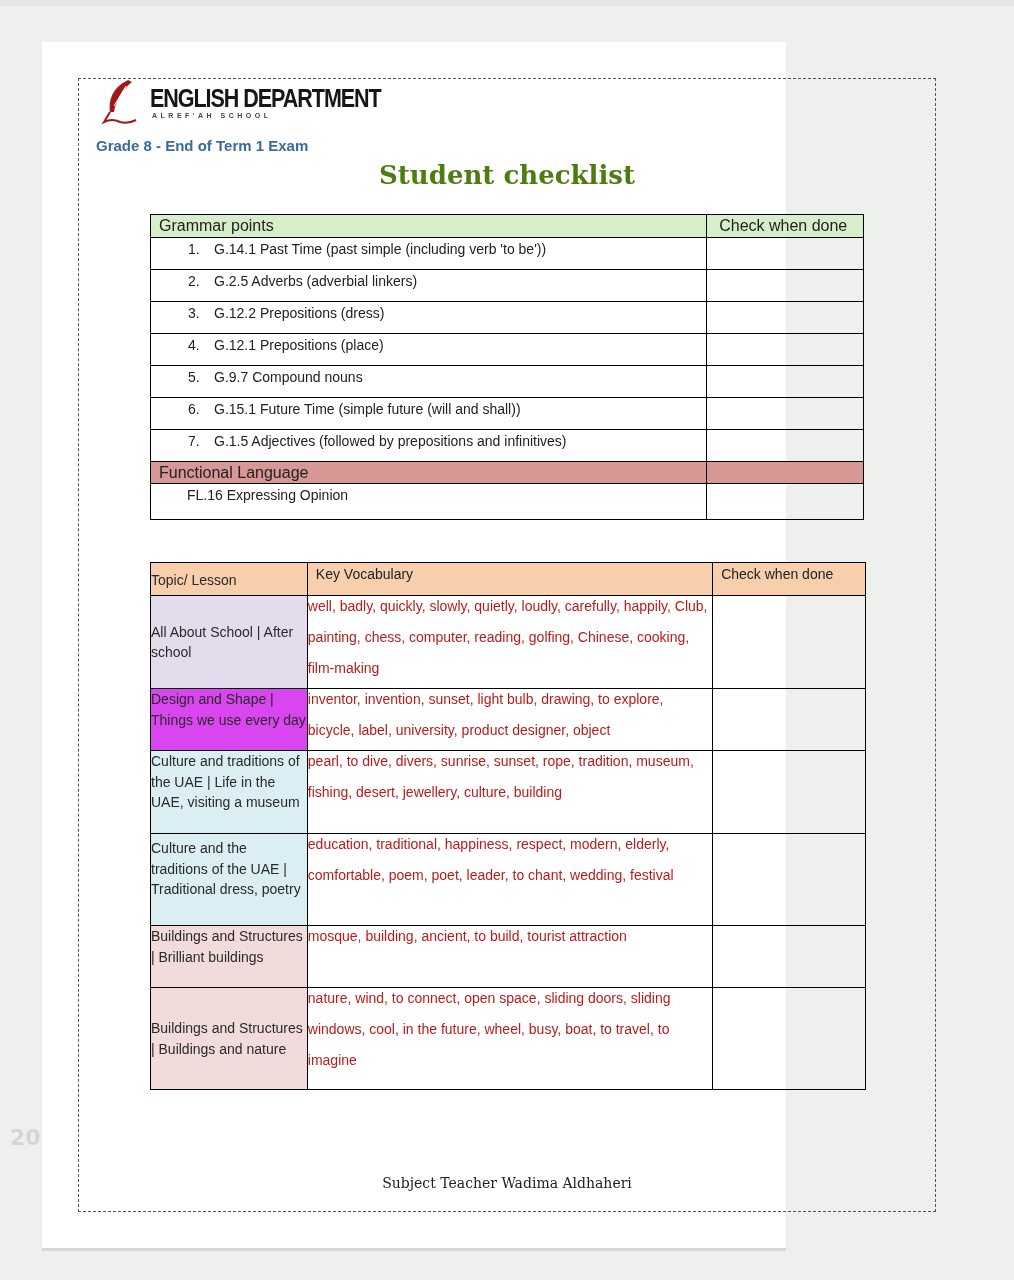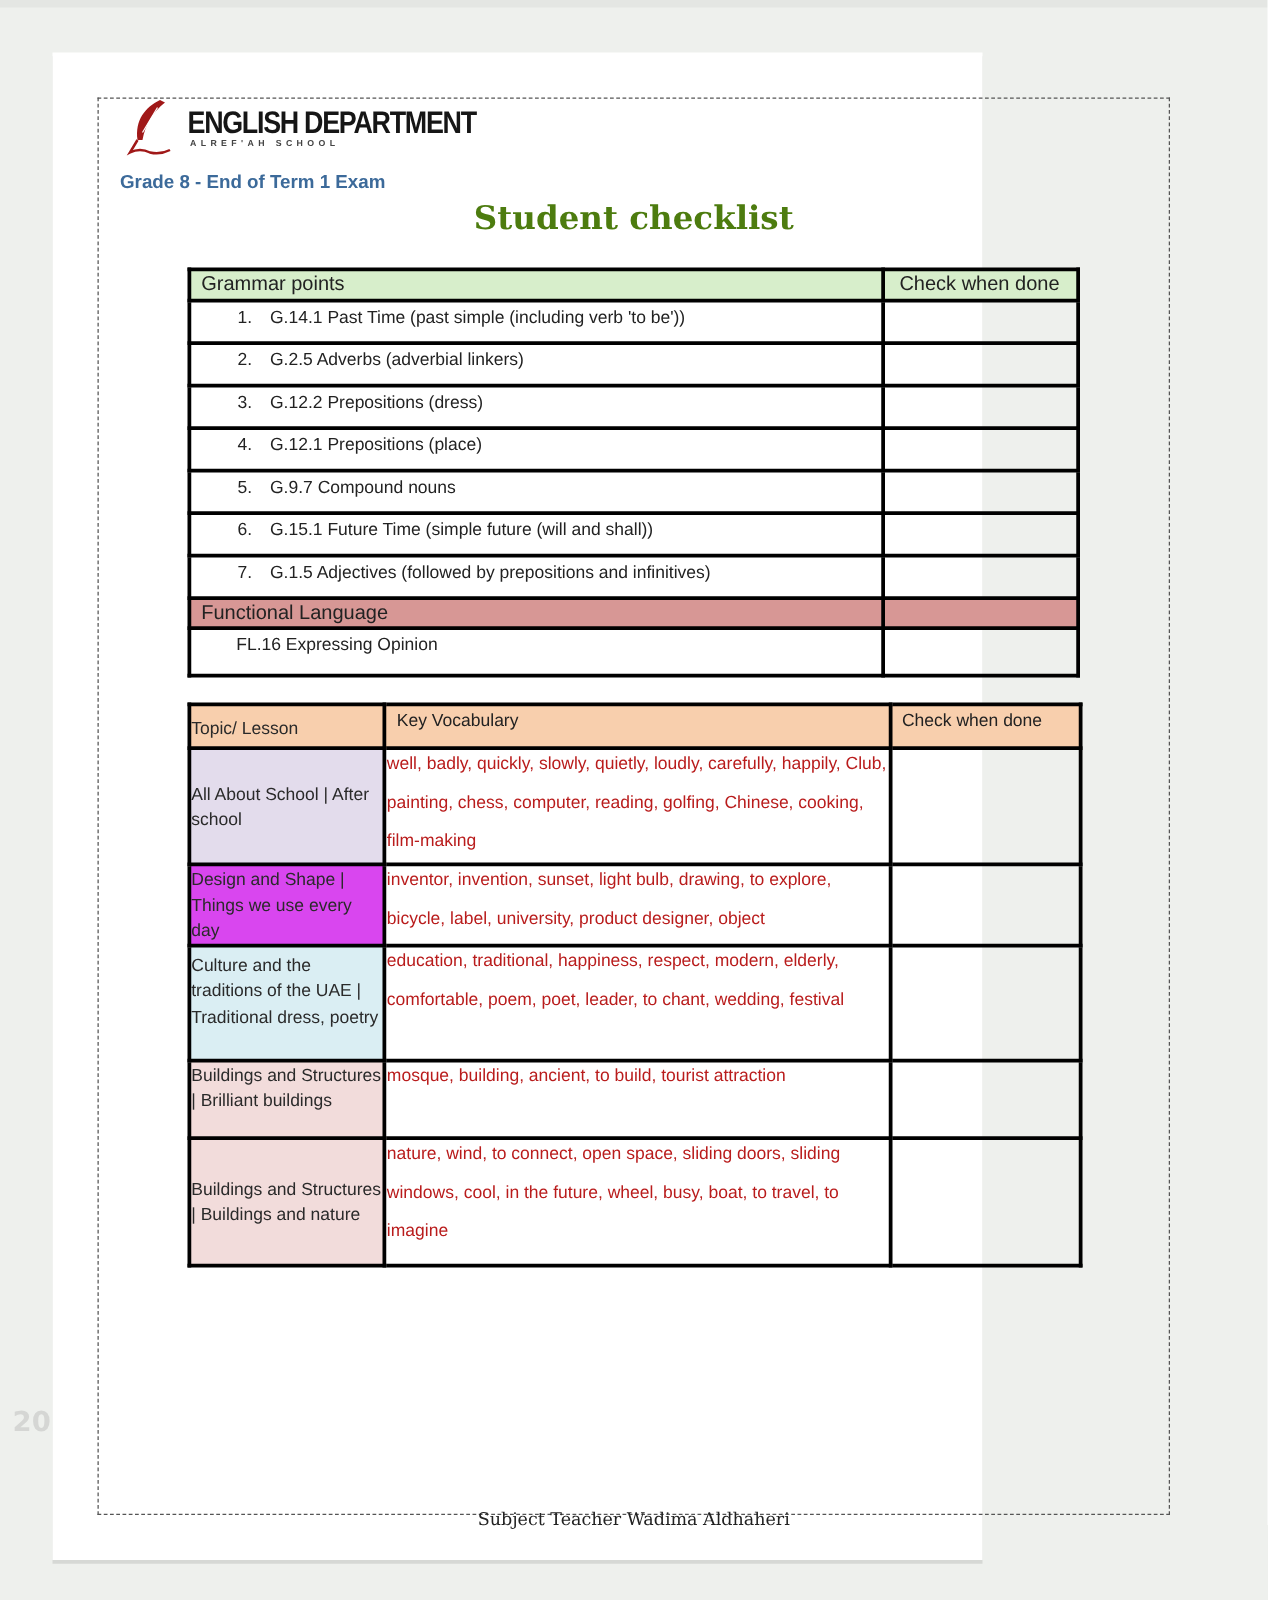--- a/index.html
+++ b/index.html
@@ -32,21 +32,21 @@
   }
   .grade {
     position: absolute; left: 54px; top: 95px;
     font-weight: bold; font-size: 15px; color: #3c6a9a;
   }
   .title {
     position: absolute; left: 0; width: 930px; top: 118px; text-align: center;
     font-family: "DejaVu Serif", serif; font-weight: bold; font-size: 26px; color: #4d7c0f;
   }
   table { border-collapse: collapse; position: absolute; }
-  td { border: 3px solid #000000; padding: 0; vertical-align: top; font-size: 14px; }
+  td { border: 1px solid #000000; padding: 0; vertical-align: top; font-size: 14px; }
   
   .gtable { left: 108px; top: 172px; width: 714px; }
   .gtable .hdr td { background: #d7eecb; font-size: 16px; height: 21px; line-height: 22px; padding-left: 8px; }
   .gtable .hdr td.chk { padding-left: 12px; }
   .gtable .row td { height: 31px; }
   .gtable .row td.item { padding-left: 37px; line-height: 22px; }
   .gtable .row td.item .num { display: inline-block; width: 26px; color: #222; }
   .gtable .fl td { background: #d79795; font-size: 16px; height: 20px; line-height: 21px; padding-left: 8px; }
   .gtable .flrow td { height: 35px; }
   .gtable .flrow td.item { padding-left: 36px; line-height: 22px; }
@@ -63,21 +63,21 @@
   .vtable td.vocab { padding-left: 0; font-size: 14px; line-height: 31px; color: #b91c1c; }
   .vtable td.vocab span { display: block; margin-top: -5px; }
   .vtable td.chk { }
   .vtable .purple td.topic { background: #e3dcec; vertical-align: middle; }
   .vtable .green td.topic { background: #d946ef; }
   .vtable .blue td.topic { background: #daeef3; }
   .vtable .pink td.topic { background: #f2dcdb; }
   .vtable .pink2 td.topic { background: #f2dcdb; vertical-align: middle; }
   .footer {
     position: absolute; left: 0; width: 930px; top: 1133px; text-align: center;
-    font-family: "DejaVu Serif", serif; font-size: 14px; color: #222; margin-top: 33px;
+    font-family: "DejaVu Serif", serif; font-size: 14px; color: #222;
   }
   .wm { position: absolute; left: 0; top: 1040px; width: 300px; height: 240px; opacity: 0.13; }
 </style>
 </head>
 <body>
 
 <div class="topline"></div>
 
 <div class="wm">
   <svg width="300" height="240" viewBox="0 0 300 240">
@@ -171,20 +171,27 @@
           </td>
       <td class="chk"></td>
     </tr>
     <tr class="green" style="height:62px">
       <td class="topic">Design and Shape | Things we use every day</td>
       <td class="vocab">
             <span>inventor, invention, sunset, light bulb, drawing, to explore, bicycle, label, university, product designer, object</span>
           </td>
       <td class="chk"></td>
     </tr>
+    <tr class="blue" style="height:83px">
+      <td class="topic">Culture and traditions of the UAE | Life in the UAE, visiting a museum</td>
+      <td class="vocab">
+            <span>pearl, to dive, divers, sunrise, sunset, rope, tradition, museum, fishing, desert, jewellery, culture, building</span>
+          </td>
+      <td class="chk"></td>
+    </tr>
     <tr class="blue" style="height:92px">
       <td class="topic" style="padding-top:4px">Culture and the traditions of the UAE | Traditional dress, poetry</td>
       <td class="vocab">
             <span>education, traditional, happiness, respect, modern, elderly, comfortable, poem, poet, leader, to chant, wedding, festival</span>
           </td>
       <td class="chk"></td>
     </tr>
     <tr class="pink" style="height:62px">
       <td class="topic">Buildings and Structures | Brilliant buildings</td>
       <td class="vocab">

